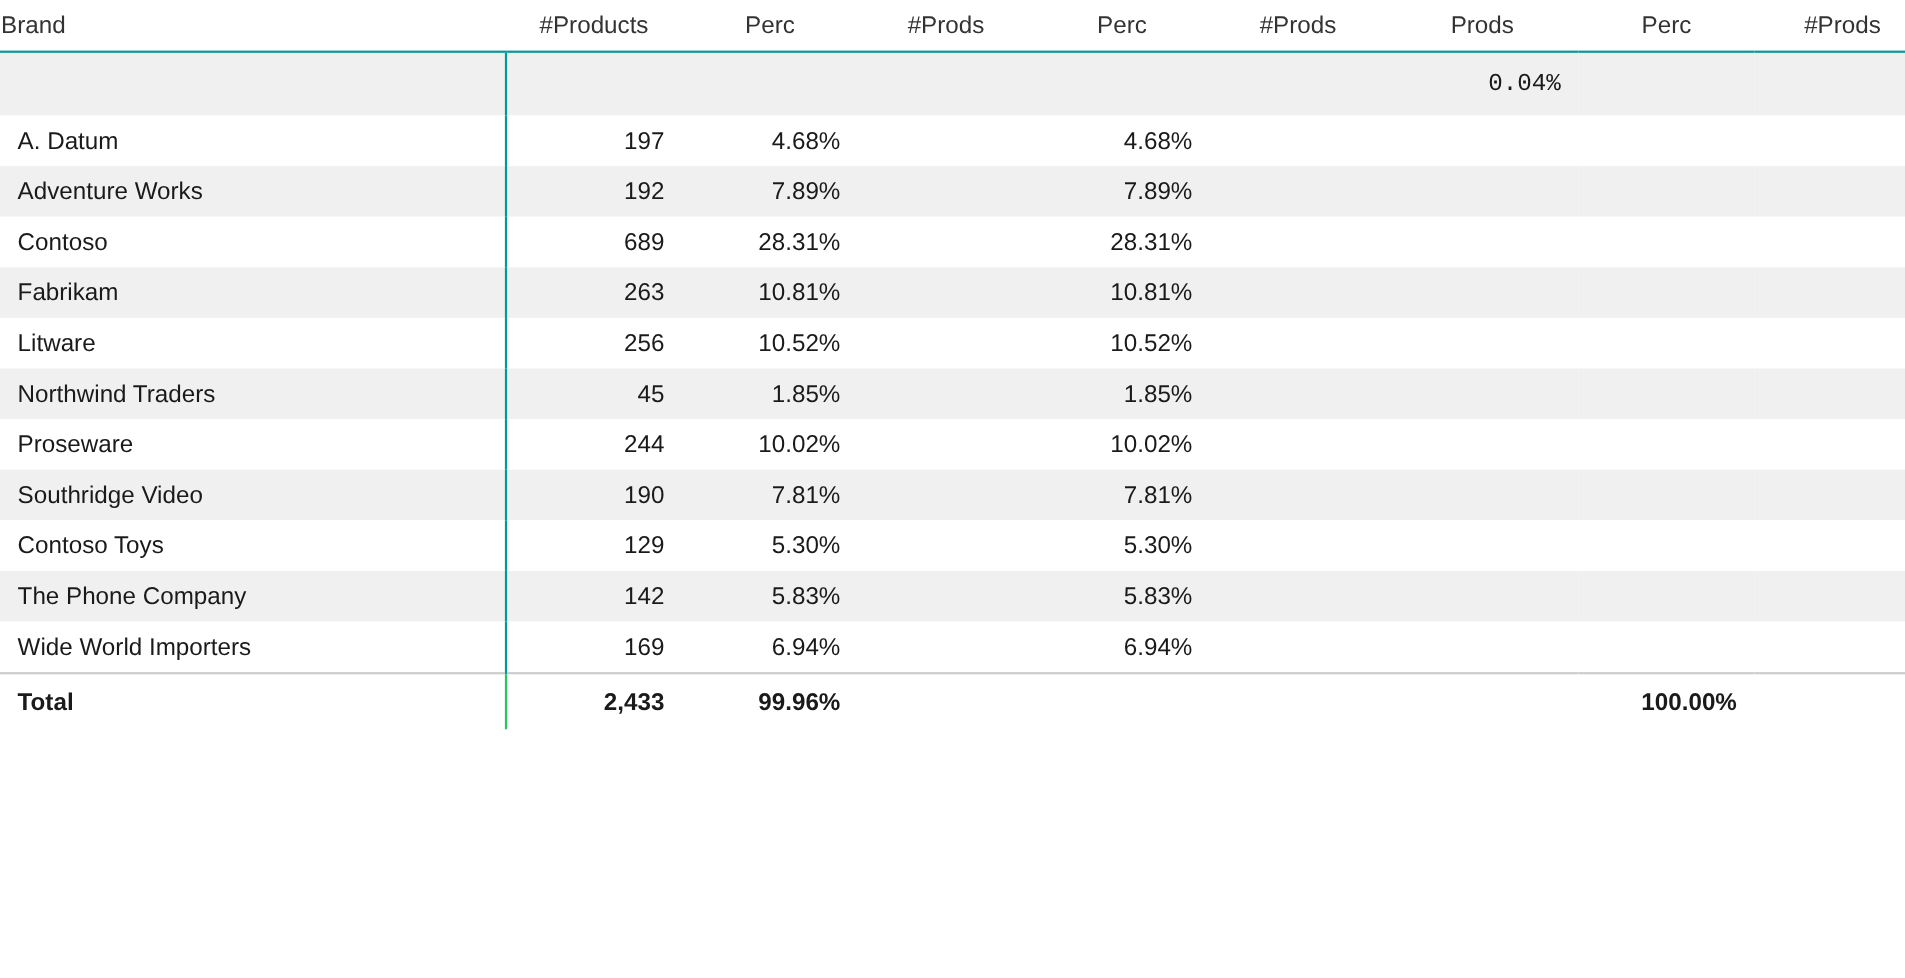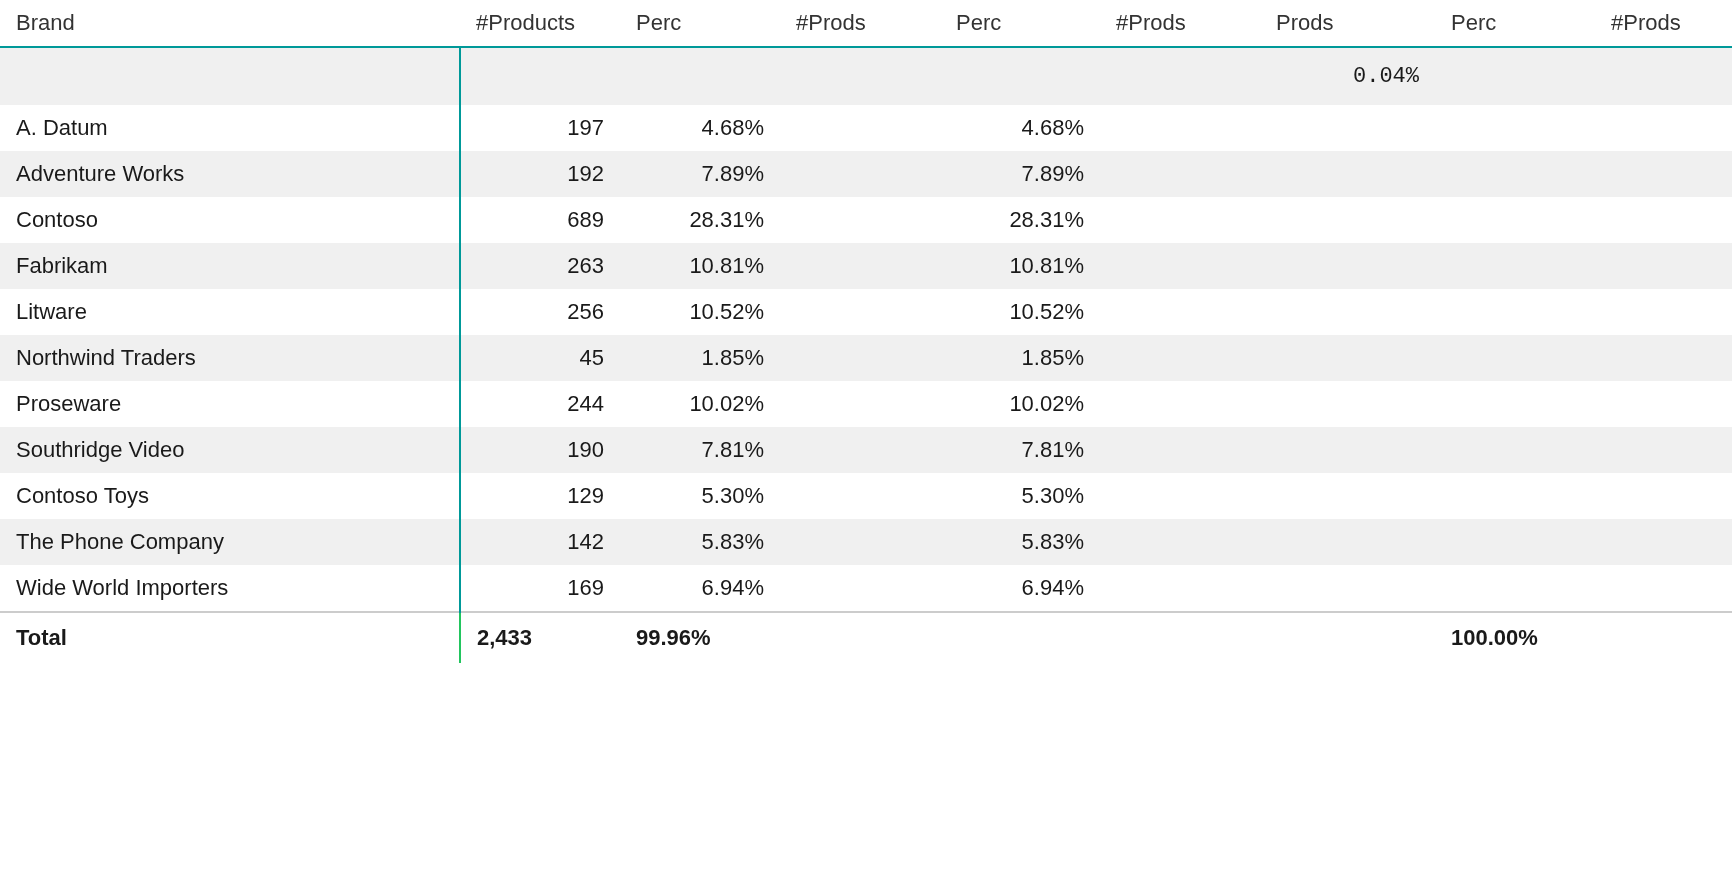--- a/index.html
+++ b/index.html
@@ -27,29 +27,29 @@
       table-layout: fixed;
     }
 
     col.brand-col { width: 460px; }
     col.data-col { width: 160px; }
     col.data-col-wide { width: 175px; }
 
     thead tr th {
       font-weight: 400;
       color: #333;
-      padding: 10px 16px;
+      padding: 10px 1px;
       text-align: left;
       border-bottom: 2px solid #009999;
       vertical-align: bottom;
       font-size: 22px;
     }
 
     thead tr th.right-align {
-      text-align: left;
+      text-align: center;
     }
 
     tbody tr td {
       padding: 10px 16px;
       font-size: 22px;
       vertical-align: middle;
     }
 
     tbody tr td.brand-cell {
       text-align: left;
@@ -81,21 +81,21 @@
       padding: 12px 16px;
       border-top: 2px solid #ccc;
       background: #ffffff;
     }
 
     tfoot tr td.brand-cell {
       border-right: 2px solid #22c55e;
     }
 
     tfoot tr td.num-cell {
-      text-align: left;
+      text-align: right;
     }
   </style>
 </head>
 <body>
 
 <div class="table-container">
   <table>
     <colgroup>
       <col class="brand-col">
       <col class="data-col">

